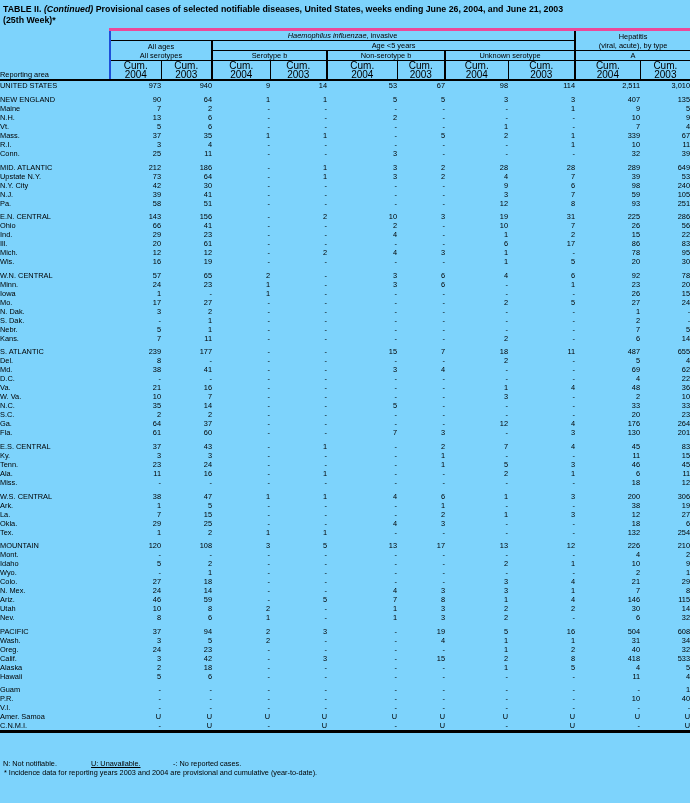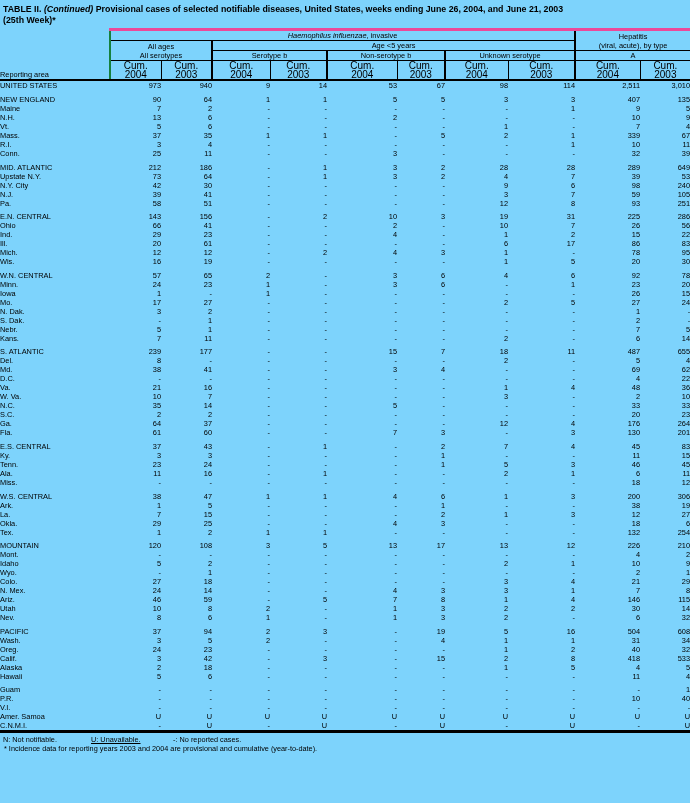--- a/index.html
+++ b/index.html
@@ -22,38 +22,38 @@
   }
   
   th.toprule{border-top:3px solid #ec4899;}
   th.bb{border-bottom:1.2px solid #000;}
   th.blthick{border-left:2px solid #000;}
   th.blthin{border-left:1px solid #000;}
   th.brthick{border-right:2px solid #000;}
   th.center{text-align:center;vertical-align:middle;}
   th.reparea{
     text-align:left;vertical-align:bottom;padding:0 0 2px 3px;
-    border-bottom:2.5px solid #000;border-right:2px solid #15803d;font-size:7.6px;
+    border-bottom:2.5px solid #000;border-right:2px solid #1d4ed8;font-size:7.6px;
   }
   .ital{font-style:italic;}
   th.cum{vertical-align:middle;border-bottom:2.5px solid #000;}
   th.cum div{text-align:center;line-height:9.2px;font-size:10px;}
   
   td.area{text-align:left;padding-left:3px;font-size:7.6px;line-height:9.4px;}
   td.num{text-align:right;font-size:7.6px;line-height:9.4px;}
   td.c1{padding-right:20px;} td.c2{padding-right:22px;}
   td.c3{padding-right:18px;} td.c4{padding-right:17px;}
   td.c5{padding-right:8px;}  td.c6{padding-right:13px;}
   td.c7{padding-right:16px;} td.c8{padding-right:30px;}
   td.c9{padding-right:15px;} td.c10{padding-right:10px;}
   tr.gap td{height:4.6px;line-height:4.6px;font-size:1px;}
   tr.lastrow td{border-bottom:3px solid #000;margin-left:28px;}
   
   .footnotes{padding:2px 0 0 3px;font-size:7.3px;line-height:9px;}
-  .fn-seg{display:inline-block;}
+  .fn-seg{display:inline-block;margin-top:24px;}
   .fn-seg.w1{width:86px;} .fn-seg.w2{width:80px;text-decoration:underline;}
   .fn2{padding-left:1px;}
 </style>
 </head>
 <body>
 
 <div class="page">
 
   <div class="title">
     <span>TABLE II.</span>

